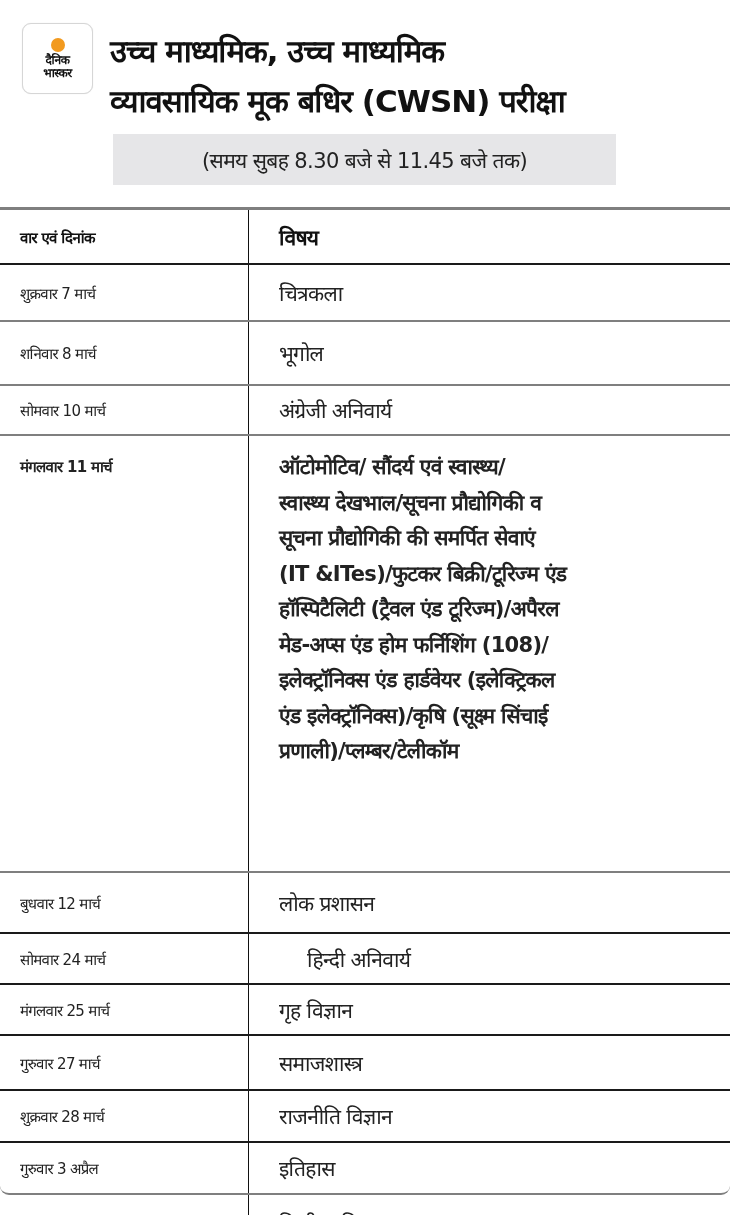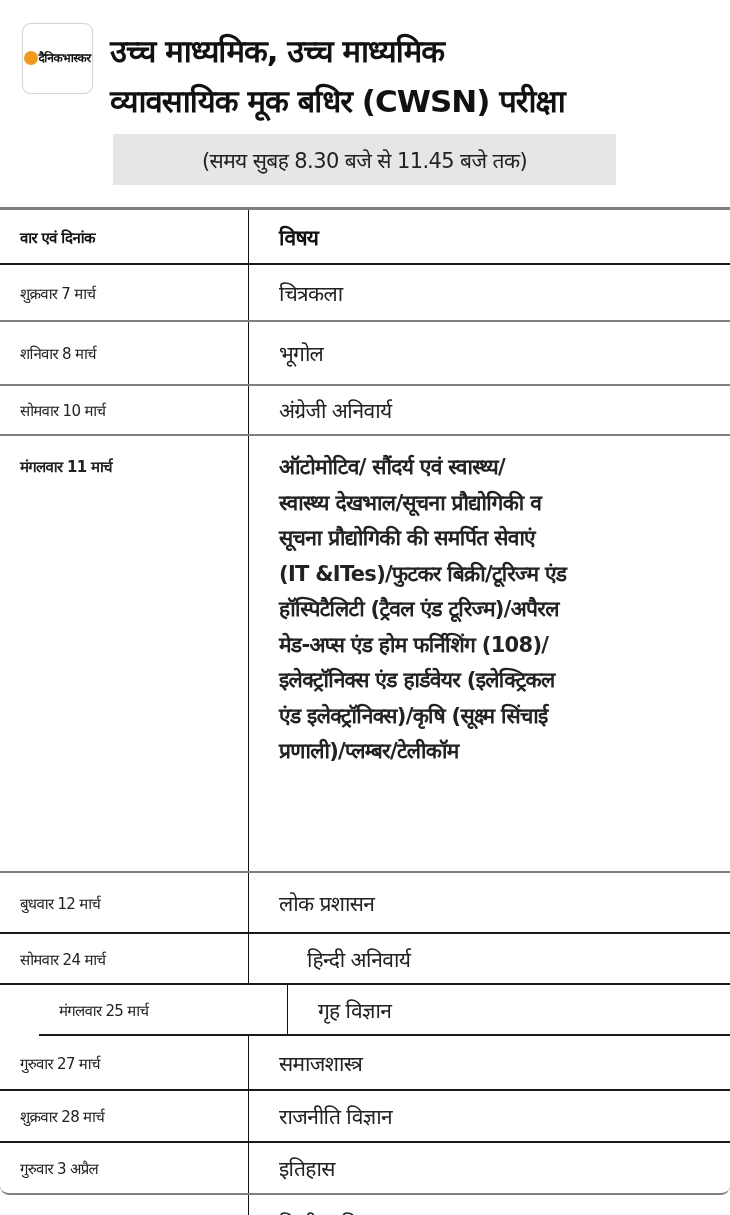--- a/index.html
+++ b/index.html
@@ -18,21 +18,21 @@
       position: absolute;
       left: 22px;
       top: 23px;
       width: 71px;
       height: 71px;
       border: 1px solid #d6d6d6;
       border-radius: 9px;
       background: #ffffff;
       box-shadow: 0 0 1px rgba(0,0,0,0.15);
       display: flex;
-      flex-direction: row;
+      flex-direction: column;
       align-items: center;
       justify-content: center;
     }
     .logo-sun {
       width: 14px;
       height: 14px;
       border-radius: 50%;
       background: #f29a1f;
       margin-bottom: 2px;
     }
@@ -200,21 +200,21 @@
 
   <div class="row dark" style="height:51px;gap:28px;">
     <div class="cell-day">
         <div class="cell-inner">सोमवार 24 मार्च</div>
       </div>
     <div class="cell-subject">
         <div class="cell-inner">हिन्दी अनिवार्य</div>
       </div>
   </div>
 
-  <div class="row dark" style="height:51px;margin-left:39px;">
+  <div class="row dark" style="height:51px;">
     <div class="cell-day">
         <div class="cell-inner">मंगलवार 25 मार्च</div>
       </div>
     <div class="cell-subject">
         <div class="cell-inner">गृह विज्ञान</div>
       </div>
   </div>
 
   <div class="row dark" style="height:55px;">
     <div class="cell-day">

